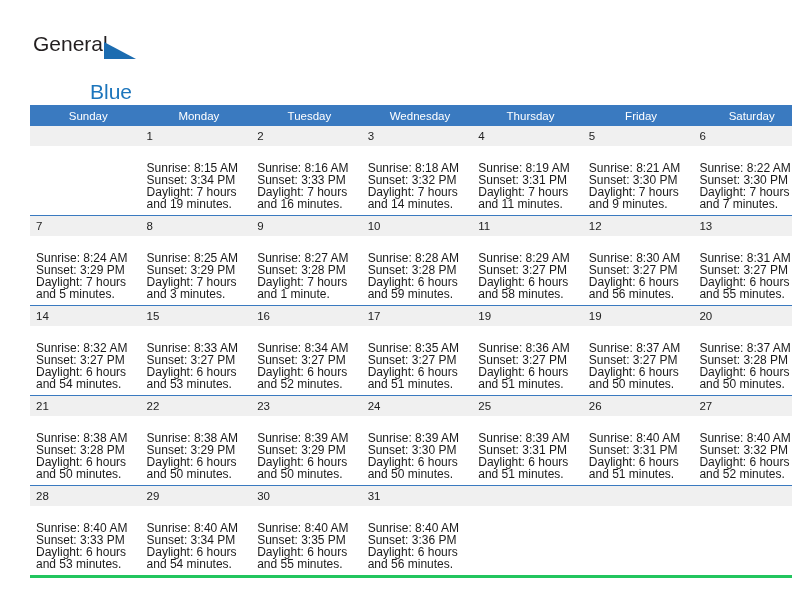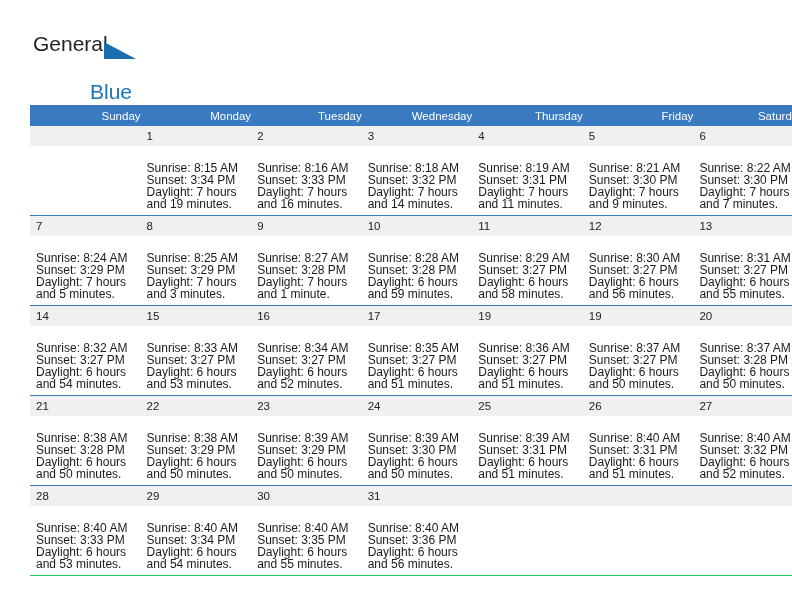--- a/index.html
+++ b/index.html
@@ -94,37 +94,37 @@
     top: 105px;
     width: 732px;
     border-collapse: collapse;
     table-layout: fixed;
   }
   .calendar th {
     background: #3a7ac0;
     color: #ffffff;
     font-size: 11.5px;
     font-weight: normal;
-    text-align: right;
+    text-align: center;
     padding: 4px 0 4px 6px;
     height: 13px;
     vertical-align: middle;
     border: none;
     width: 104.57px;
   }
   .calendar td {
     vertical-align: top;
     padding: 0;
     border: none;
     border-bottom: 1px solid #3a7ac0;
     height: 89px;
     background: #ffffff;
   }
   .calendar tr.week:last-child td {
-    border-bottom: 1px solid #22c55e;
+    border-bottom: 3px solid #22c55e;
   }
   .daynum {
     background: #f0f0f0;
     font-size: 11.5px;
     line-height: 14px;
     color: #222222;
     padding: 3px 0 3px 6px;
     height: 14px;
   }
   .daynum.empty {

